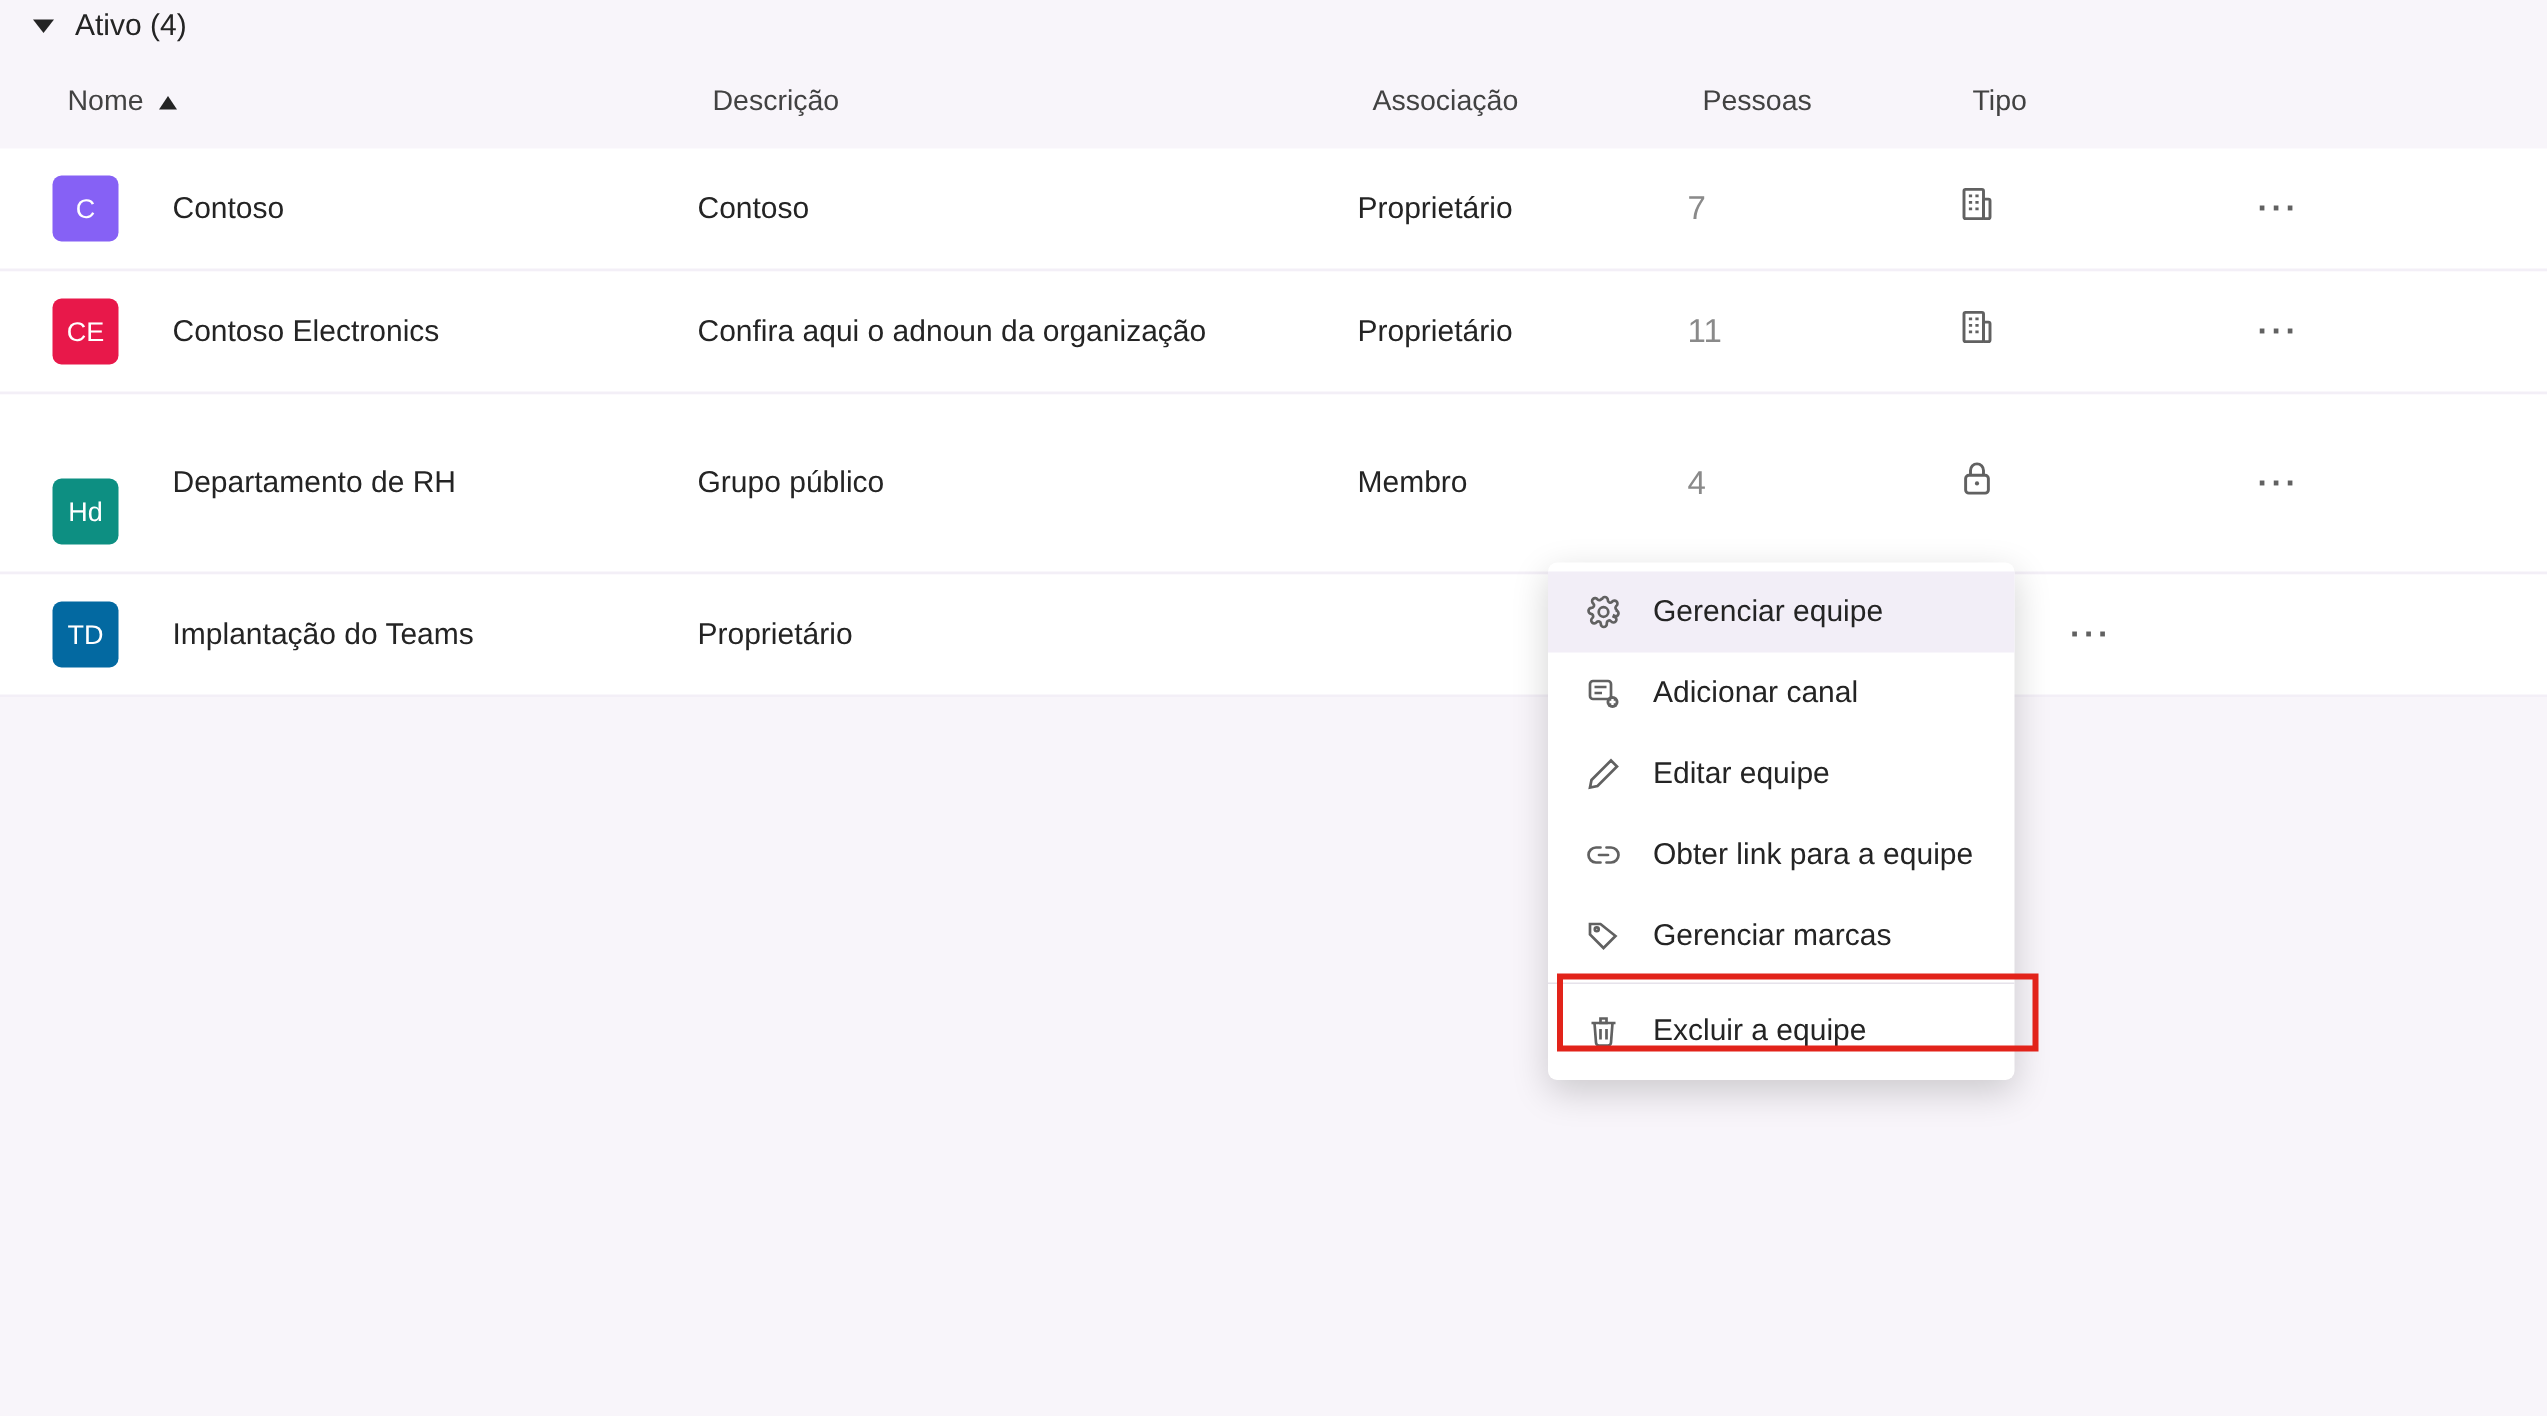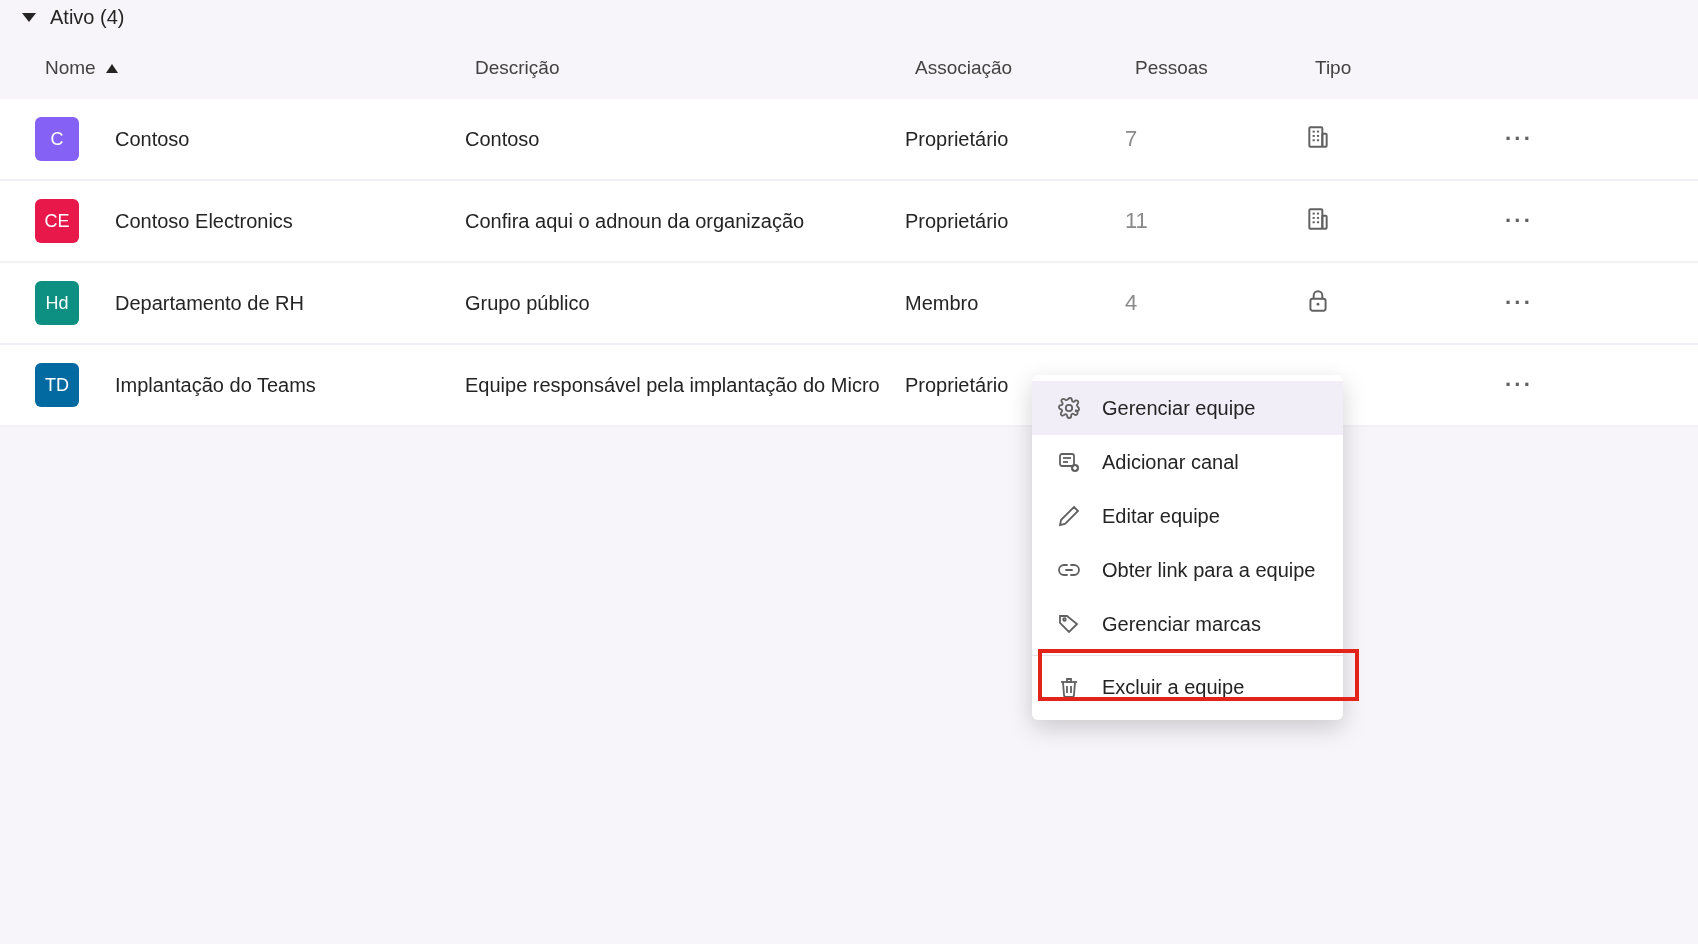--- a/index.html
+++ b/index.html
@@ -143,34 +143,33 @@
           <div class="name-cell">Contoso Electronics</div>
           <div class="desc-cell">Confira aqui o adnoun da organização</div>
           <div class="assoc-cell">Proprietário</div>
           <div class="people-cell">11</div>
           <div class="type-cell"><svg viewBox="0 0 24 24">
               <use href="#ico-building"></use>
             </svg></div>
           <div class="more-cell">···</div>
         </div>
         <div class="row">
-          <div class="avatar" style="background: rgb(13, 143, 130);">Hd</div>
+          <div class="avatar" style="background: rgb(13, 143, 130); margin-top: 38px;">Hd</div>
           <div class="name-cell">Departamento de RH</div>
           <div class="desc-cell">Grupo público</div>
           <div class="assoc-cell">Membro</div>
           <div class="people-cell">4</div>
           <div class="type-cell"><svg viewBox="0 0 24 24">
               <use href="#ico-lock"></use>
             </svg></div>
           <div class="more-cell">···</div>
         </div>
         <div class="row">
           <div class="avatar" style="background: #0369a1;">TD</div>
           <div class="name-cell">Implantação do Teams</div>
-          <div class="desc-cell">Equipe responsável pela implantação do Micro</div>
           <div class="assoc-cell">Proprietário</div>
           <div class="people-cell"></div>
           <div class="type-cell"></div>
           <div class="more-cell">···</div>
         </div>
       </div>
   </div>
 
   <div class="context-menu">
     <div class="menu-item hover">

